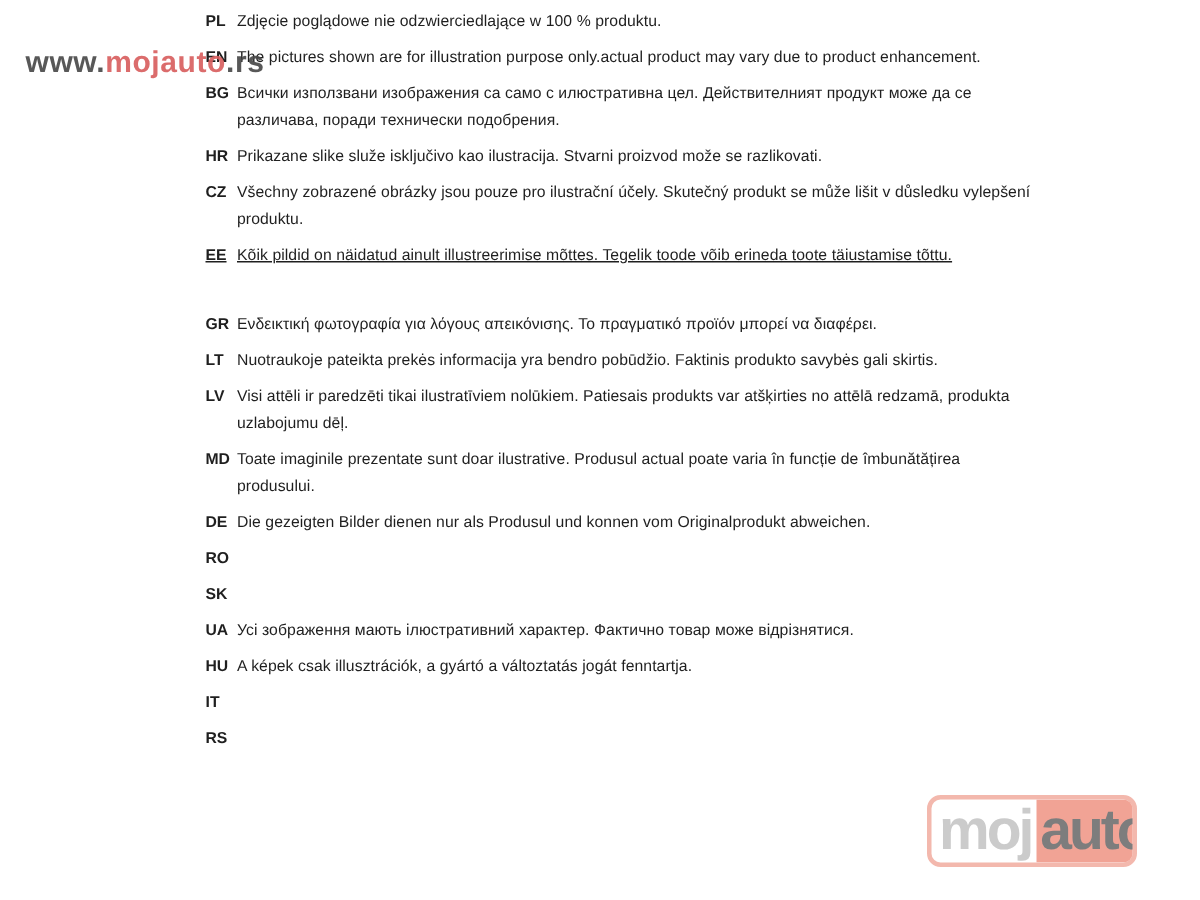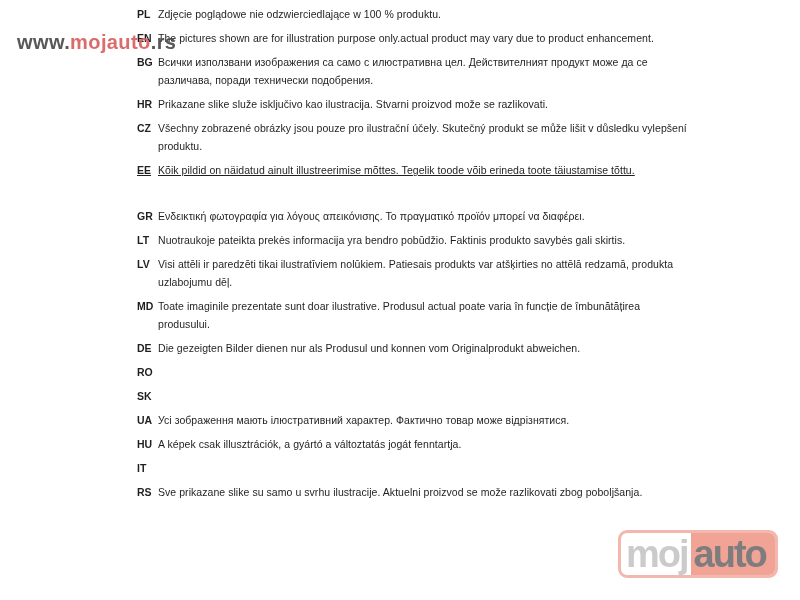--- a/index.html
+++ b/index.html
@@ -48,21 +48,21 @@
     opacity: 0.92;
     z-index: 5;
     white-space: nowrap;
   }
   .watermark-top .brand { color: #d96060; }
   
   .logo {
     position: absolute;
     left: 618px;
     top: 530px;
-    width: 160px;
+    width: 140px;
     height: 48px;
     border: 3px solid rgba(236, 146, 128, 0.7);
     border-radius: 9px;
     display: flex;
     align-items: center;
     overflow: hidden;
     z-index: 5;
     opacity: 0.92;
   }
   .logo-moj, .logo-auto {
@@ -154,20 +154,19 @@
     </div>
     <div class="row">
       <span class="code">HU</span>
       <span class="text">A képek csak illusztrációk, a gyártó a változtatás jogát fenntartja.</span>
     </div>
     <div class="row">
       <span class="code">IT</span>
     </div>
     <div class="row">
       <span class="code">RS</span>
-      <span class="text">Sve prikazane slike su samo u svrhu ilustracije. Aktuelni proizvod se može  razlikovati zbog poboljšanja.</span>
     </div>
   </div>
 
 <div class="logo">
   <span class="logo-moj">moj</span>
   <span class="logo-auto">auto</span>
 </div>
 
 </body></html>

